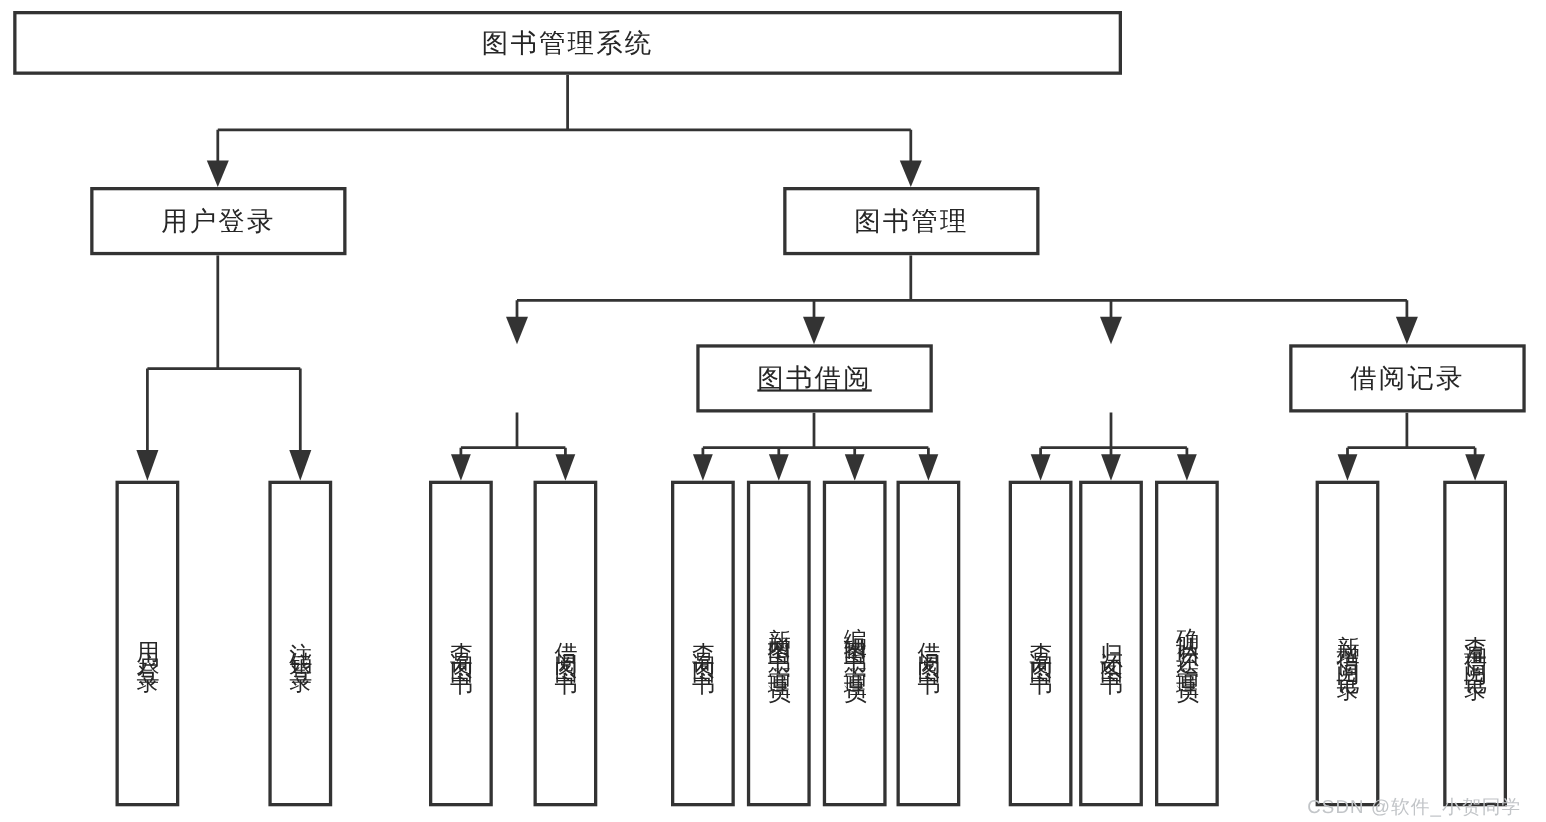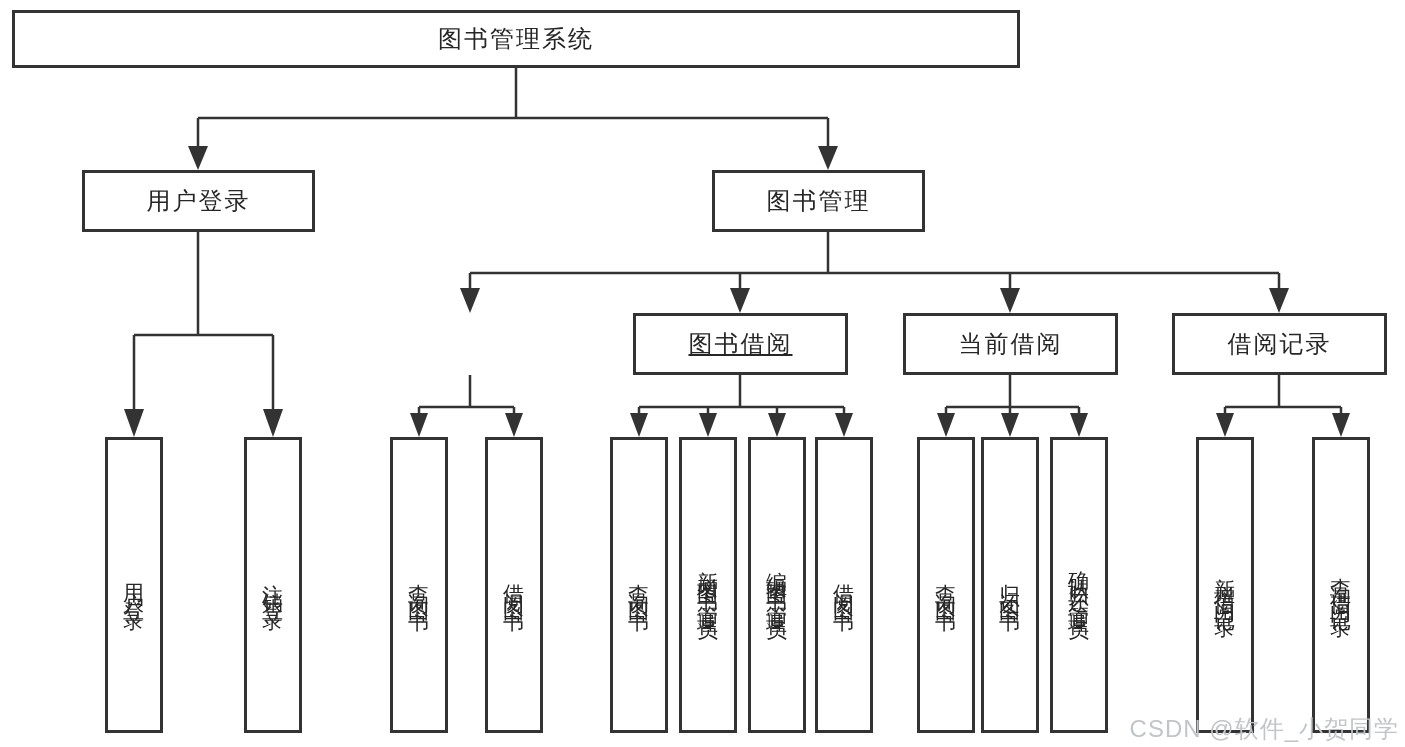--- a/index.html
+++ b/index.html
@@ -35,22 +35,22 @@
     top:437px;height:296px;width:58px;
     display:flex;align-items:center;justify-content:center;
     writing-mode:vertical-rl;
     text-orientation:mixed;
     font-size:21px;color:var(--text);
     letter-spacing:9px;
     line-height:1;
   }
   .watermark{
     position:absolute;
-    right:6px;bottom:2px;
-    font-size:24px;
+    right:22px;bottom:2px;
+    font-size:17px;
     color:var(--watermark);
     letter-spacing:1px;
     margin-left:36px;
   }
 </style>
 </head>
 <body>
 
 <div id="canvas">
 
@@ -84,24 +84,23 @@
     <polygon points="937,413 955,413 946,437" fill="var(--line)"></polygon>
     <polygon points="1001,413 1019,413 1010,437" fill="var(--line)"></polygon>
     <polygon points="1070,413 1088,413 1079,437" fill="var(--line)"></polygon>
     <polygon points="1216,413 1234,413 1225,437" fill="var(--line)"></polygon>
     <polygon points="1332,413 1350,413 1341,437" fill="var(--line)"></polygon>
   </svg>
 
   <div class="box" style="left:12px;top:10px;width:1008px;height:58px;">图书管理系统</div>
 
   <div class="box" style="left:82px;top:170px;width:233px;height:62px;">用户登录</div>
-  <div class="box" style="left:712px;top:170px;width:213px;height:62px;">图书管理</div>
+  <div class="box" style="left:712px;top:170px;width:233px;height:62px;">图书管理</div>
 
   <div class="box" style="left:633px;top:313px;width:215px;height:62px;text-decoration:underline;">图书借阅</div>
-  <div class="box" style="left:903px;top:313px;width:215px;height:62px;">当前借阅</div>
   <div class="box" style="left:1172px;top:313px;width:215px;height:62px;">借阅记录</div>
 
   <div class="leaf" style="left:105px;">用户登录</div>
   <div class="leaf" style="left:244px;">注销登录</div>
 
   <div class="leaf" style="left:390px;">查询图书</div>
   <div class="leaf" style="left:485px;">借阅图书</div>
 
   <div class="leaf" style="left:610px;">查询图书</div>
   <div class="leaf" style="left:679px;letter-spacing:7px;">新增图书（管理员）</div>

